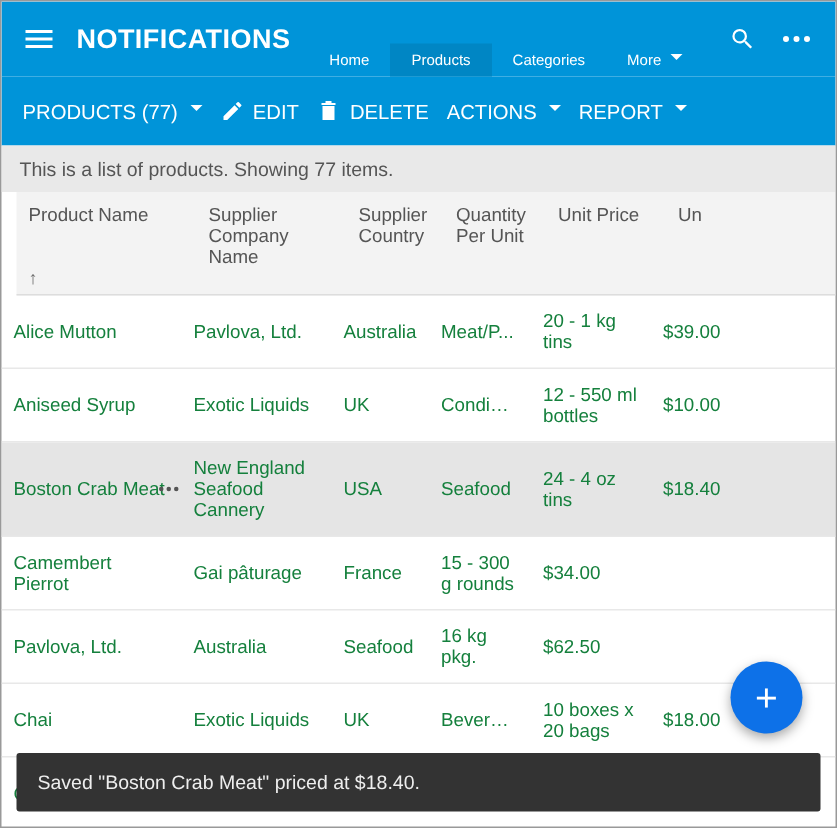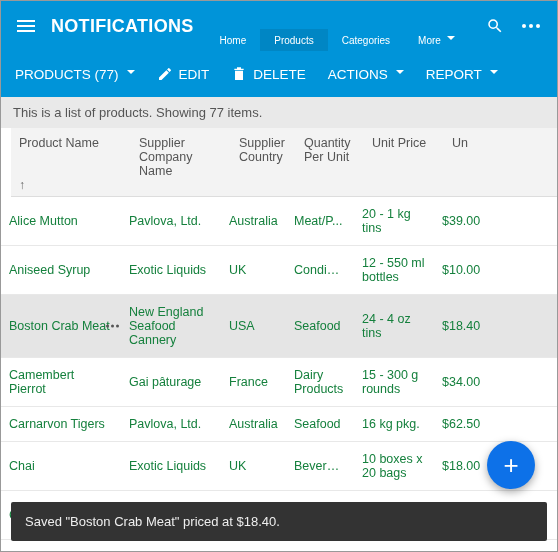--- a/index.html
+++ b/index.html
@@ -11,21 +11,21 @@
   .hamburger span { width: 18px; height: 2px; background: #fff; }
   .brand { font-weight: 700; font-size: 18px; margin-left: 8px; letter-spacing: .3px; }
   .tabs { display: flex; margin-left: 12px; height: 100%; align-items: stretch; }
   .tab { display: flex; align-items: center; padding: 0 14px; font-size: 10px; color: #fff; cursor: pointer; gap: 4px; margin-top: 28px; }
   .tab.active { background: #0086c4; }
   .spacer { flex: 1; }
   .icon-btn { width: 36px; height: 36px; display: flex; align-items: center; justify-content: center; cursor: pointer; }
   .dots { display: flex; gap: 3px; }
   .dots i { width: 4px; height: 4px; background: #fff; border-radius: 50%; }
 
-  .toolbar { background: #0094d9; color: #fff; height: 46px; display: flex; align-items: center; padding: 0 14px; gap: 22px; font-size: 13.5px; }
+  .toolbar { background: #0094d9; color: #fff; height: 46px; display: flex; align-items: center; padding: 0 14px; gap: 12px; font-size: 13.5px; }
   .tool { display: flex; align-items: center; gap: 6px; cursor: pointer; }
   .tool svg { fill: #fff; }
 
   .caption { background: #e9e9e9; color: #555; font-size: 13px; padding: 8px 12px; }
 
   .grid { width: 100%; }
   .thead, .row { display: grid; grid-template-columns: 120px 100px 65px 68px 80px 75px 40px; }
   .thead { background: #f3f3f3; border-bottom: 1px solid #ddd; margin-left: 10px; }
   .th { padding: 8px 8px 18px 8px; font-size: 12.5px; color: #555; position: relative; }
   .th .sort { position: absolute; left: 8px; bottom: 4px; font-size: 12px; color: #666; }
@@ -135,27 +135,25 @@
         <div class="rowdots">
           <i></i>
           <i></i>
           <i></i>
         </div>
       </div>
       <div class="row">
         <div class="td">Camembert Pierrot</div>
         <div class="td">Gai pâturage</div>
         <div class="td">France</div>
-        <div class="td">Dairy Products</div>
         <div class="td">15 - 300 g rounds</div>
         <div class="td price">$34.00</div>
         <div class="td"></div>
       </div>
       <div class="row">
-        <div class="td">Carnarvon Tigers</div>
         <div class="td">Pavlova, Ltd.</div>
         <div class="td">Australia</div>
         <div class="td">Seafood</div>
         <div class="td">16 kg pkg.</div>
         <div class="td price">$62.50</div>
         <div class="td"></div>
       </div>
       <div class="row">
         <div class="td">Chai</div>
         <div class="td">Exotic Liquids</div>

